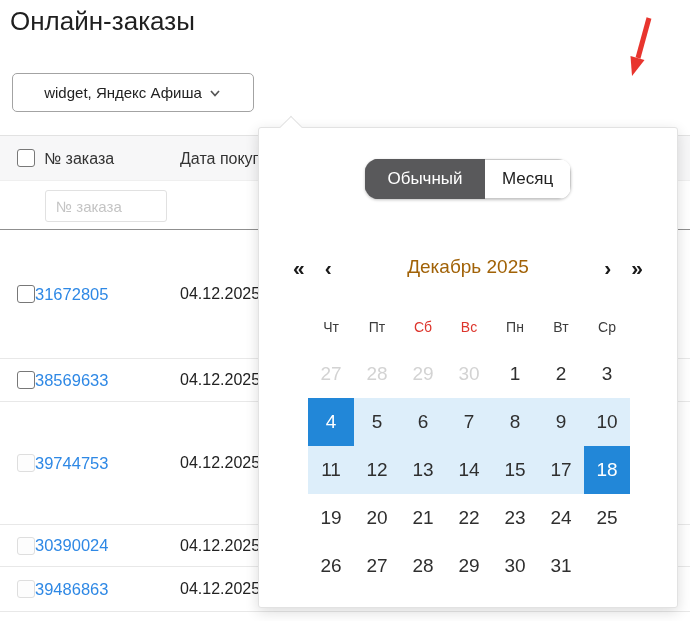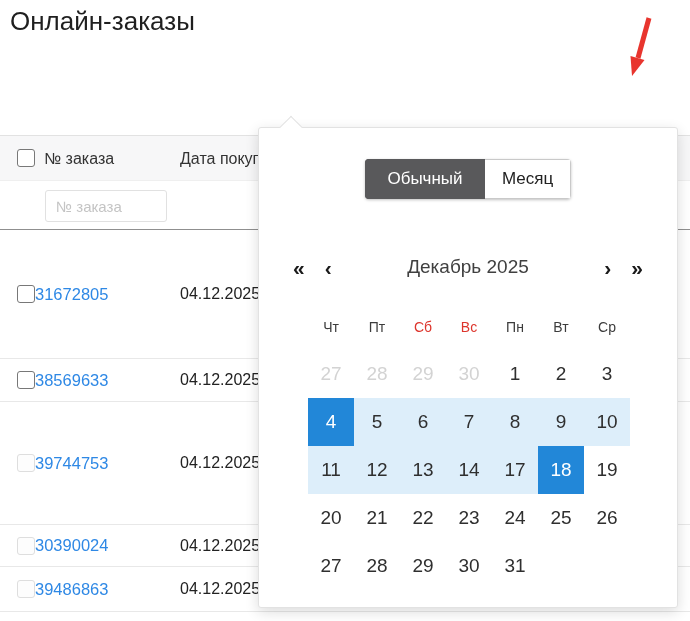--- a/index.html
+++ b/index.html
@@ -68,34 +68,34 @@
   }
   .caret{
     position:absolute; left:24px; top:-9px; width:16px; height:16px; background:#fff;
     border-left:1px solid #e2e2e2; border-top:1px solid #e2e2e2;
     transform:rotate(45deg);
   }
   .mode-group{
     position:absolute; top:31px; left:0; right:0;
     display:flex; justify-content:center;
   }
-  .mode-group-inner{display:flex; border-radius:4px; box-shadow:0 1px 3px rgba(0,0,0,.25); overflow:hidden;}
+  .mode-group-inner{display:flex; border-radius:13px; box-shadow:0 1px 3px rgba(0,0,0,.25); overflow:hidden;}
   .mode{
     height:40px; font-size:17px; font-family:inherit; cursor:pointer;
     display:flex; align-items:center; justify-content:center;
   }
   .mode.active{width:120px; background:#59595b; color:#fff; border:1px solid #59595b;}
   .mode.inactive{width:86px; background:#fff; color:#222; border:1px solid #c9c9c9; border-left:none;}
   .cal-nav{
     position:absolute; top:122px; left:30px; right:30px; height:34px;
     display:flex; align-items:center;
   }
   .nav-arrow{font-size:21px; font-weight:700; color:#1a1a1a; cursor:pointer; line-height:1; padding:2px 4px;}
   .nav-arrow + .nav-arrow{margin-left:12px;}
-  .nav-title{flex:1; text-align:center; font-size:19px; color:#404040;}
+  .nav-title{flex:1; text-align:center; font-size:19px; color:#a16207;}
   .grid{
     position:absolute; top:186px; left:49px; width:322px;
     display:grid; grid-template-columns:repeat(7,1fr);
   }
   .dow{
     height:26px; display:flex; align-items:center; justify-content:center;
     font-size:14px; color:#3c3c3c; margin-bottom:10px;
   }
   .dow.weekend{color:var(--weekend);}
   .cell{
@@ -106,20 +106,28 @@
   .cell.range{background:var(--range-bg);}
   .cell.sel{background:var(--sel-bg); color:#fff;}
 </style>
 </head>
 <body>
 
 <div class="screen">
 
   <h1 class="page-title">Онлайн-заказы</h1>
 
+  <div class="select">
+    <span>widget, Яндекс Афиша</span>
+    <span style="display:flex;">
+      <svg width="14" height="14" viewBox="0 0 14 14">
+          <polyline points="3,5 7,9.5 11,5" fill="none" stroke="#555" stroke-width="1.7"></polyline>
+        </svg>
+    </span>
+  </div>
 
 
   <svg class="red-arrow" viewBox="0 0 70 74">
     <line x1="44" y1="8" x2="33" y2="48" style="stroke:var(--arrow)" stroke-width="5"></line>
     <polygon points="27,66 39.5,50 25.5,46" style="fill:var(--arrow)"></polygon>
   </svg>
 
   <div class="thead">
     <div class="cbx"></div>
     <span class="col-order">№ заказа</span>
@@ -195,20 +203,21 @@
         <div class="cell range">5</div>
         <div class="cell range">6</div>
         <div class="cell range">7</div>
         <div class="cell range">8</div>
         <div class="cell range">9</div>
         <div class="cell range">10</div>
         <div class="cell range">11</div>
         <div class="cell range">12</div>
         <div class="cell range">13</div>
         <div class="cell range">14</div>
+        <div class="cell range">15</div>
         <div class="cell range">17</div>
         <div class="cell sel">18</div>
         <div class="cell">19</div>
         <div class="cell">20</div>
         <div class="cell">21</div>
         <div class="cell">22</div>
         <div class="cell">23</div>
         <div class="cell">24</div>
         <div class="cell">25</div>
         <div class="cell">26</div>

